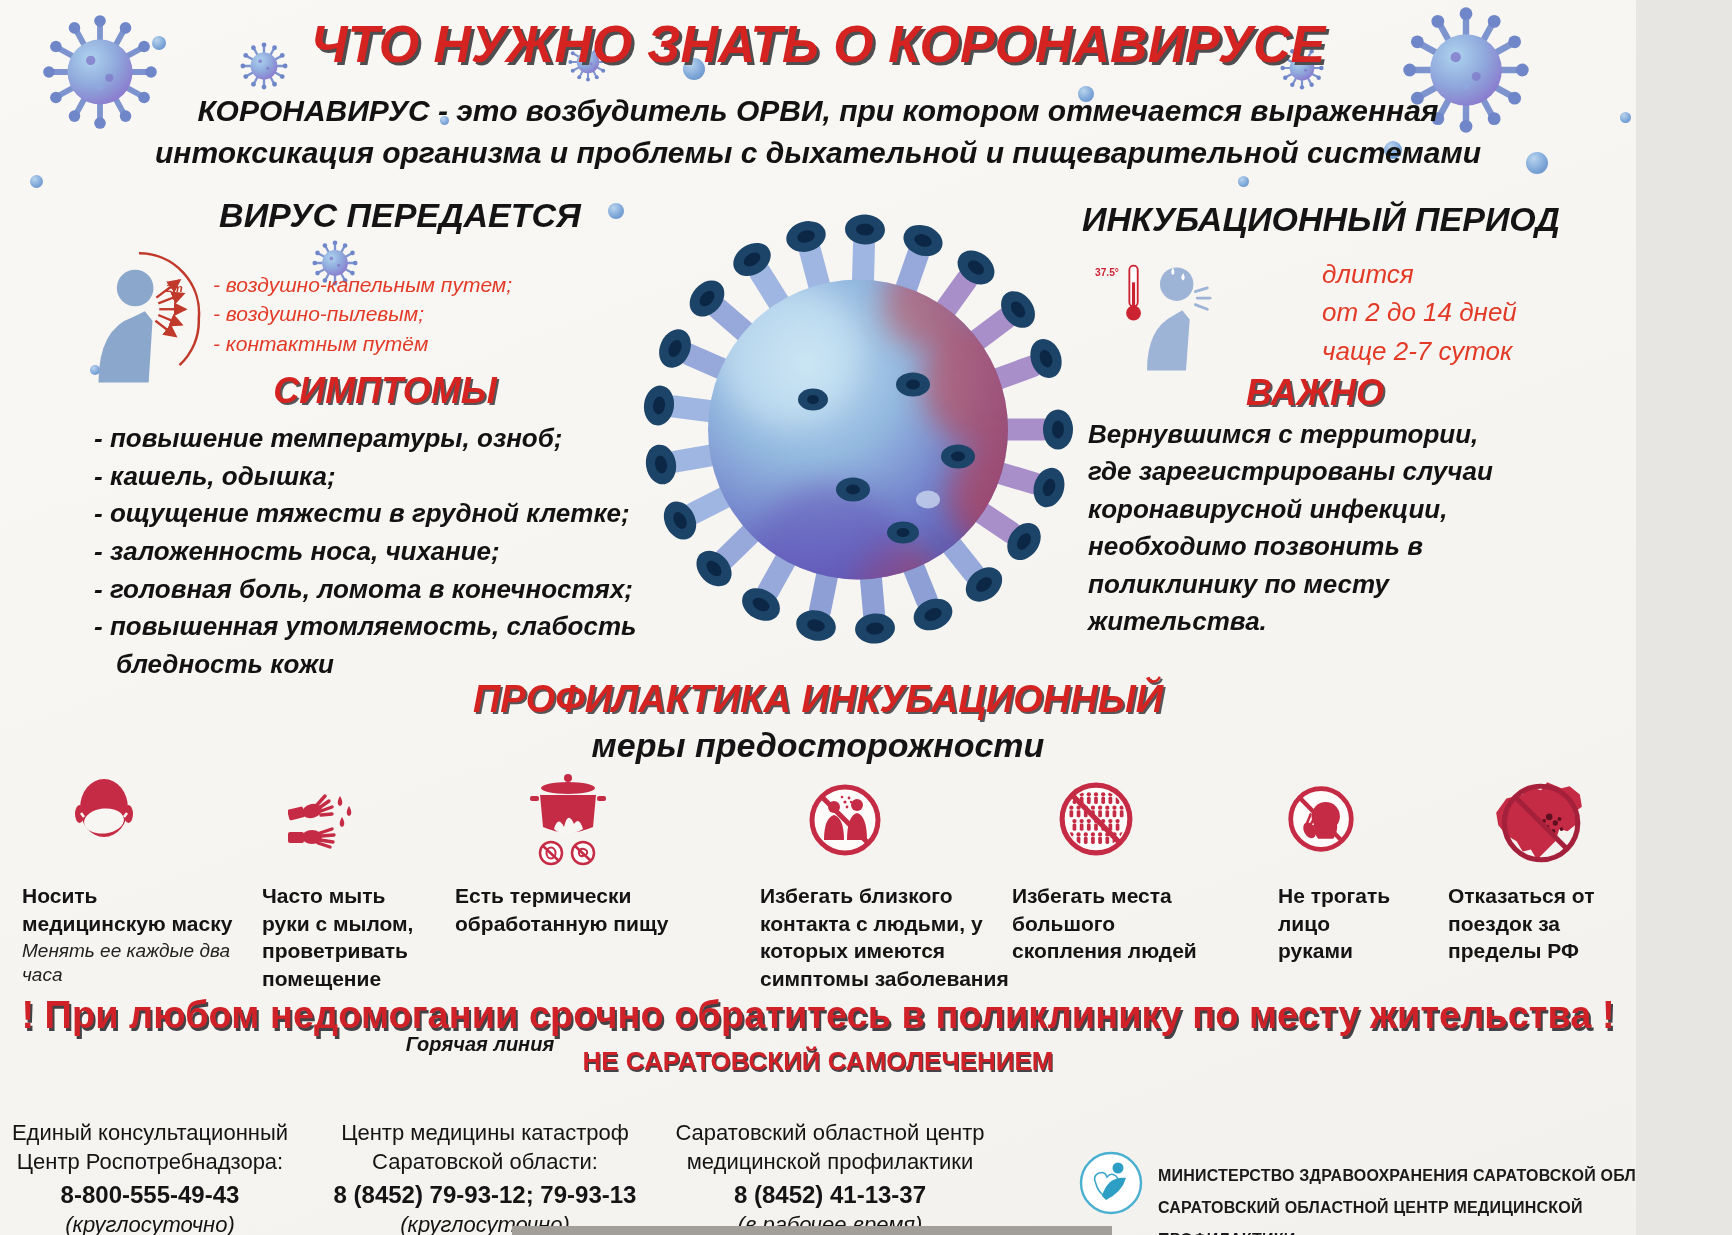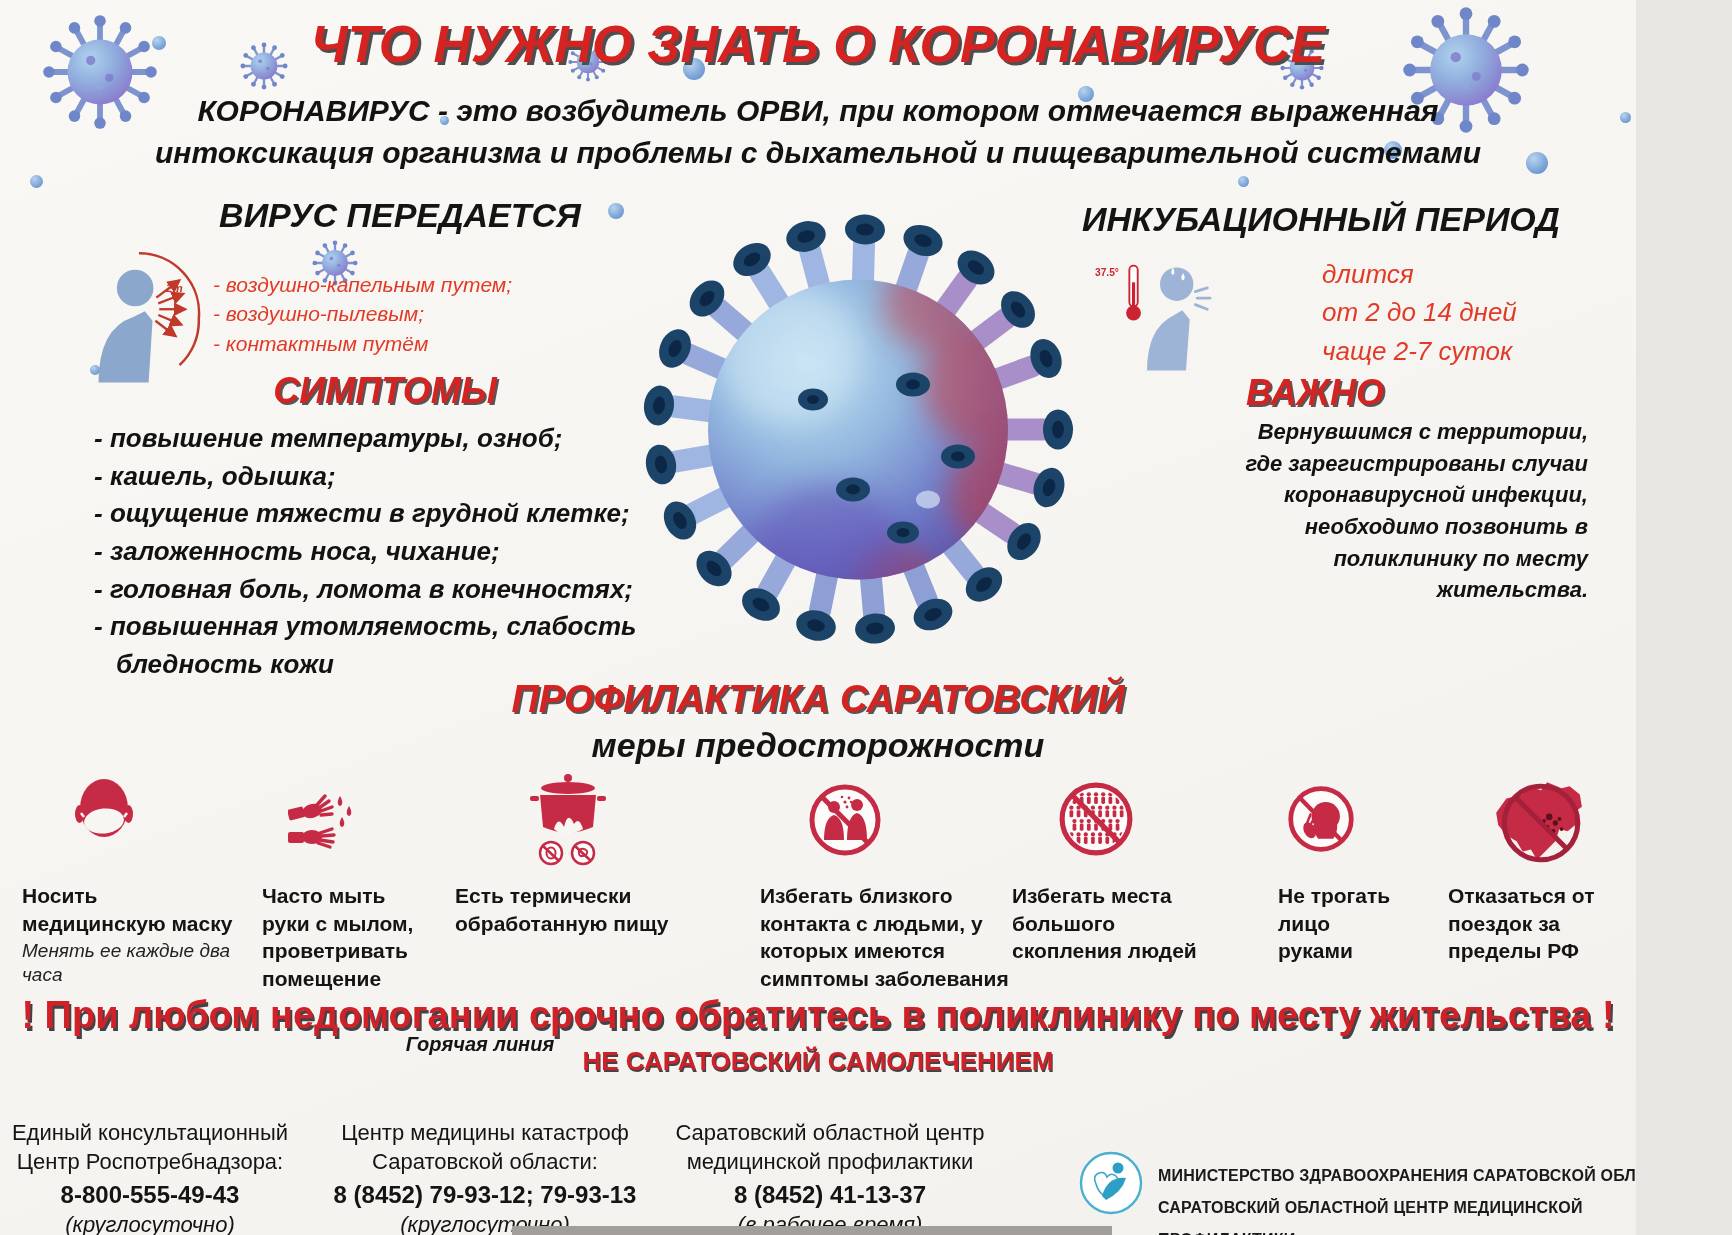--- a/index.html
+++ b/index.html
@@ -11,21 +11,21 @@
   .bi{font-weight:bold;font-style:italic;}
   .it{font-style:italic;}
   .red{color:#e23a26;}
   .poster-title{width:100%;top:14px;font-size:52px;font-weight:bold;font-style:italic;color:#d42320;text-shadow:3px 3px 0 #4e4e50;letter-spacing:0;}
   .subtitle{width:100%;top:90px;font-size:30px;line-height:1.40;color:#121212;}
   .sect-head{font-size:34px;color:#141414;}
   .red-head{font-size:34px;color:#d42320;text-shadow:2px 2px 0 #56565a;}
   .trans-list{font-size:21px;line-height:1.40;margin-top:18px;}
   .sym-list{font-size:26px;line-height:1.45;color:#121212;}
   .sym-list .indent{padding-left:22px;}
-  .imp-text{font-size:22px;line-height:1.44;color:#121212;text-align:right;}
+  .imp-text{font-size:26px;line-height:1.44;color:#121212;}
   .incub-text{font-size:26px;line-height:1.48;}
   .prev-head{width:100%;top:678px;font-size:38px;color:#d42320;text-shadow:2px 2px 0 #56565a;}
   .prev-sub{width:100%;top:726px;font-size:34px;color:#141414;}
   .measure{top:770px;}
   .measure .icon-box{position:relative;height:112px;}
   .measure .icon-box svg{position:absolute;}
   .measure .label{font-size:21px;font-weight:bold;line-height:1.32;color:#141414;}
   .measure .note{font-size:19px;font-style:italic;line-height:1.25;color:#222;margin-top:2px;}
   .warn1{width:100%;top:994px;font-size:38px;font-weight:bold;color:#cf2127;text-shadow:2px 3px 0 #434347;}
   .warn2{width:100%;top:1046px;font-size:26px;font-weight:bold;color:#cf2127;text-shadow:1px 2px 0 #434347;}
@@ -295,21 +295,21 @@
   </div>
 
   <div class="abs ctr red-head bi" style="left:1185px;top:372px;width:260px;font-size:36px">ВАЖНО</div>
   <div class="abs bi imp-text pre" style="left:1088px;top:416px;width:500px">Вернувшимся с территории,
 где зарегистрированы случаи
 коронавирусной инфекции,
 необходимо позвонить в
 поликлинику по месту
 жительства.</div>
 
-  <div class="abs ctr prev-head bi">ПРОФИЛАКТИКА САРАТОВСКИЙ</div>
+  <div class="abs ctr prev-head bi">ПРОФИЛАКТИКА ИНКУБАЦИОННЫЙ</div>
   <div class="abs ctr prev-sub bi">меры предосторожности</div>
 
   <div class="abs measure" style="left:22px;width:215px">
     <div class="icon-box">
       <svg style="left:53px;top:6px" width="58" height="74" viewBox="0 0 58 74">
         <ellipse cx="29" cy="32" rx="24" ry="29" fill="#c62b45"></ellipse>
         <ellipse cx="4.5" cy="38" rx="4.5" ry="9" fill="#c62b45"></ellipse>
         <ellipse cx="53.5" cy="38" rx="4.5" ry="9" fill="#c62b45"></ellipse>
         <ellipse cx="29" cy="45" rx="20" ry="12.5" fill="#f8f6f2" transform="rotate(-6 29 45)"></ellipse>
         <line x1="9" y1="41" x2="6" y2="37" stroke="#f8f6f2" stroke-width="2.5"></line>

